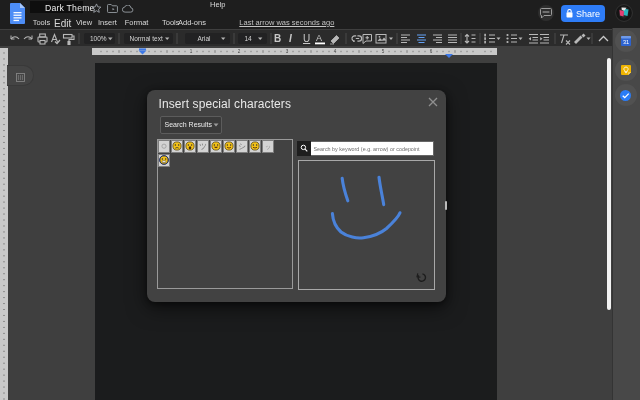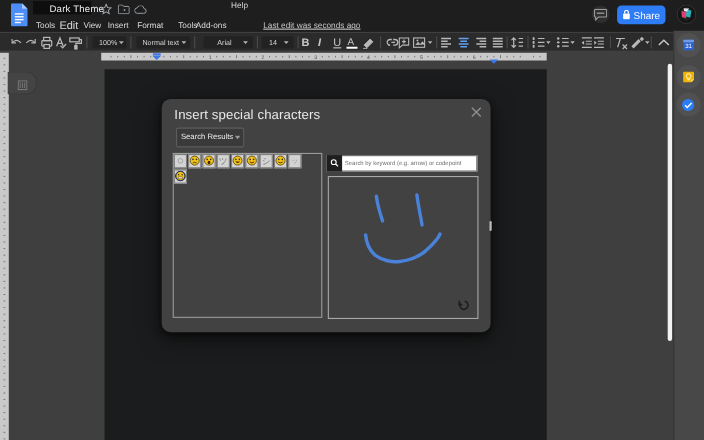--- a/index.html
+++ b/index.html
@@ -39,21 +39,21 @@
 </svg>
 
 <span class="abs" style="left:32.7px;top:18px;font-size:7.5px;color:#d9d9d9;">Tools</span>
 <span class="abs" style="left:54px;top:18px;font-size:10px;color:#d9d9d9;">Edit</span>
 <span class="abs" style="left:76px;top:18px;font-size:7.5px;color:#d9d9d9;">View</span>
 <span class="abs" style="left:98px;top:18px;font-size:7.5px;color:#d9d9d9;">Insert</span>
 <span class="abs" style="left:124.7px;top:18px;font-size:7.5px;color:#d9d9d9;">Format</span>
 <span class="abs" style="left:162px;top:18px;font-size:7.5px;color:#d9d9d9;">Tools</span>
 <span class="abs" style="left:178px;top:18px;font-size:7.5px;color:#d9d9d9;">Add-ons</span>
 <span class="abs" style="left:210px;top:0;font-size:7.5px;color:#d9d9d9;">Help</span>
-<span class="abs" style="left:239.3px;top:18px;font-size:7.5px;color:#c4c4c4;text-decoration:underline;">Last edit was seconds ago</span>
+<span class="abs" style="left:239.3px;top:18px;font-size:7.5px;color:#c4c4c4;text-decoration:underline;">Last arrow was seconds ago</span>
 
 <div class="abs" style="left:538px;top:5px;width:16px;height:16px;border-radius:50%;background:#2e2e2e;"></div>
 <svg class="abs" style="left:540px;top:8px;" width="12" height="11" viewBox="0 0 12 11">
   <path d="M1.5 0.5 H10.5 Q11.5 0.5 11.5 1.5 V6.5 Q11.5 7.5 10.5 7.5 H4 L1.5 10 V7.5 Q0.5 7.5 0.5 6.5 V1.5 Q0.5 0.5 1.5 0.5 Z" fill="none" stroke="#9c9c9c"></path>
   <rect x="2.6" y="3.4" width="6.8" height="1.2" fill="#9c9c9c"></rect>
 </svg>
 
 <div class="abs" style="left:561px;top:5px;width:44px;height:17px;background:#2e7cf6;border-radius:4px;"></div>
 <svg class="abs" style="left:566px;top:9px;" width="7" height="9" viewBox="0 0 7 9">
   <rect x="0.5" y="3.2" width="6" height="5.3" rx="0.8" fill="#fff"></rect>

